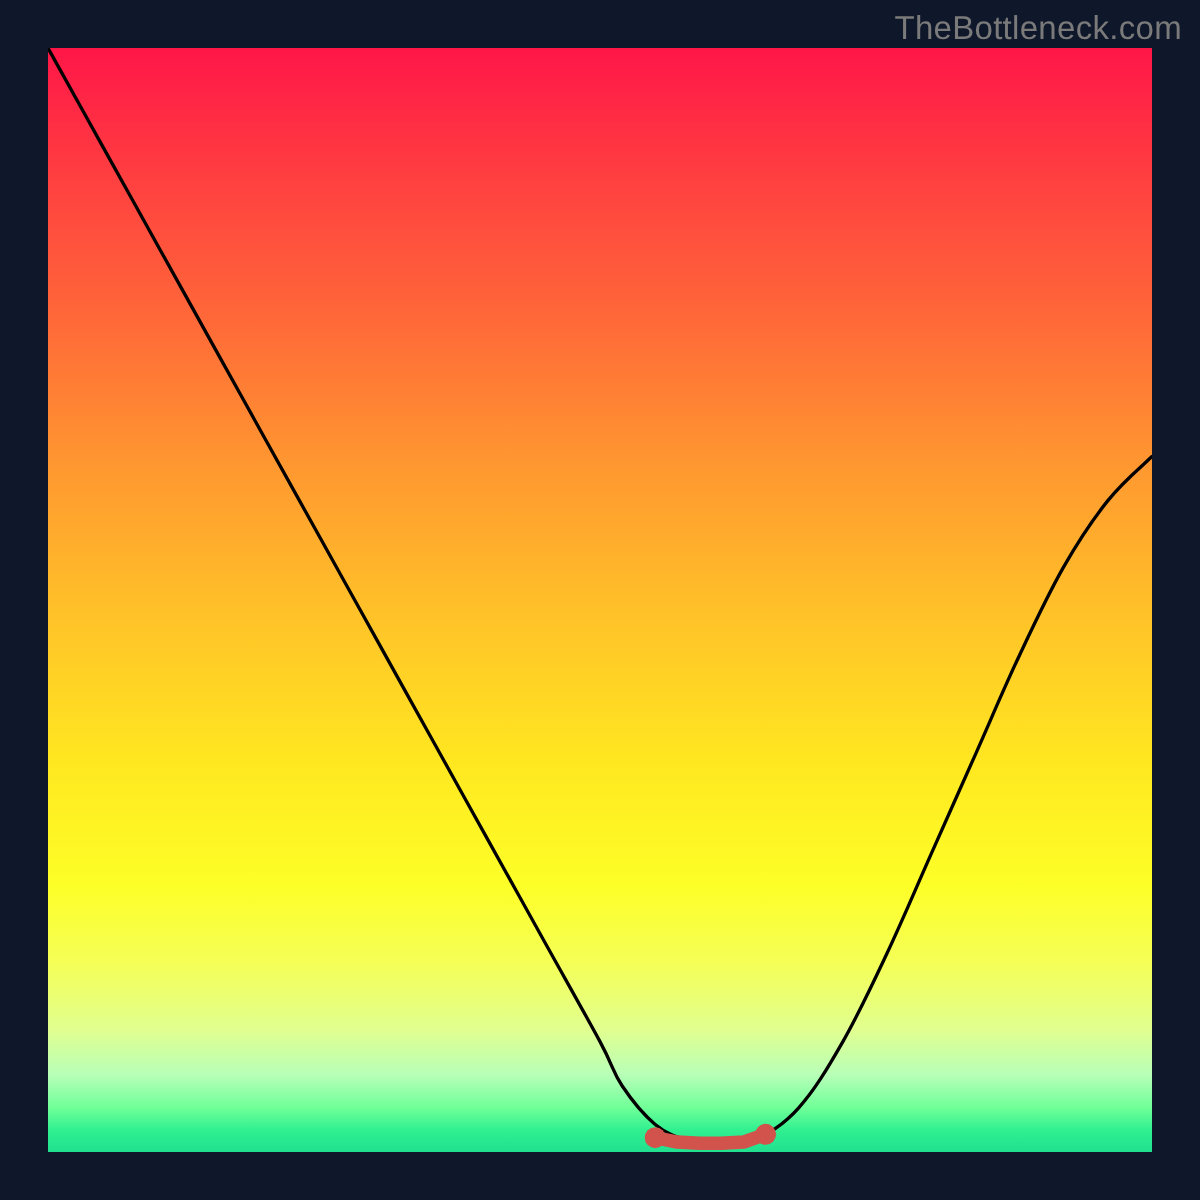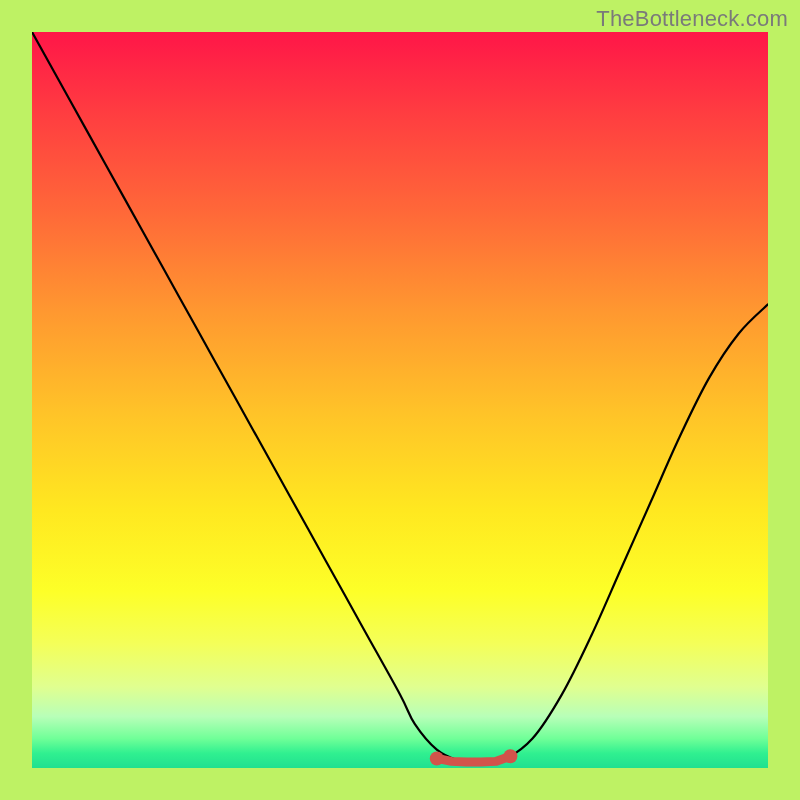--- a/index.html
+++ b/index.html
@@ -8,21 +8,21 @@
     width: 800px;
     height: 800px;
     overflow: hidden;
     background: #000;
     font-family: Arial, Helvetica, sans-serif;
   }
   .frame {
     position: relative;
     width: 800px;
     height: 800px;
-    background: #bef264;
+    background: #0f172a;
   }
   .plot-area {
     position: absolute;
     left: 32px;
     top: 32px;
     width: 736px;
     height: 736px;
     background: linear-gradient(
       to bottom,
       #ff1648 0%,

